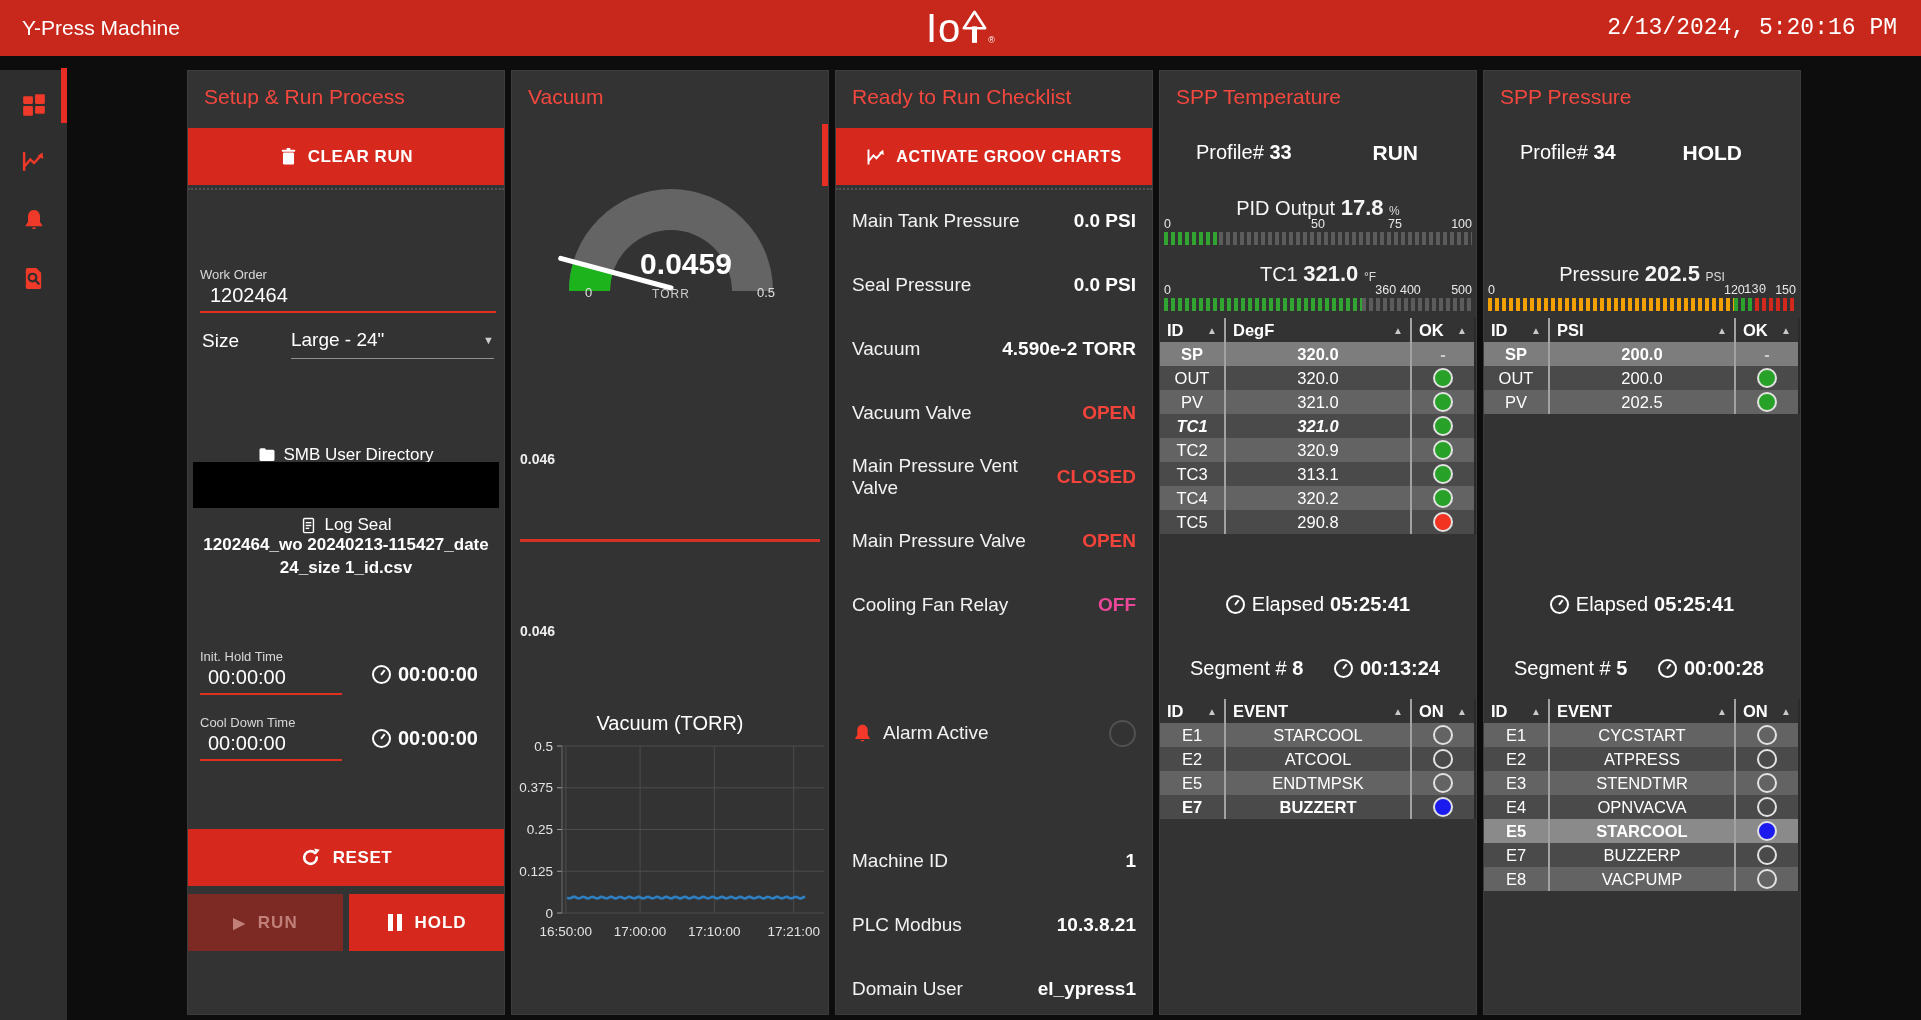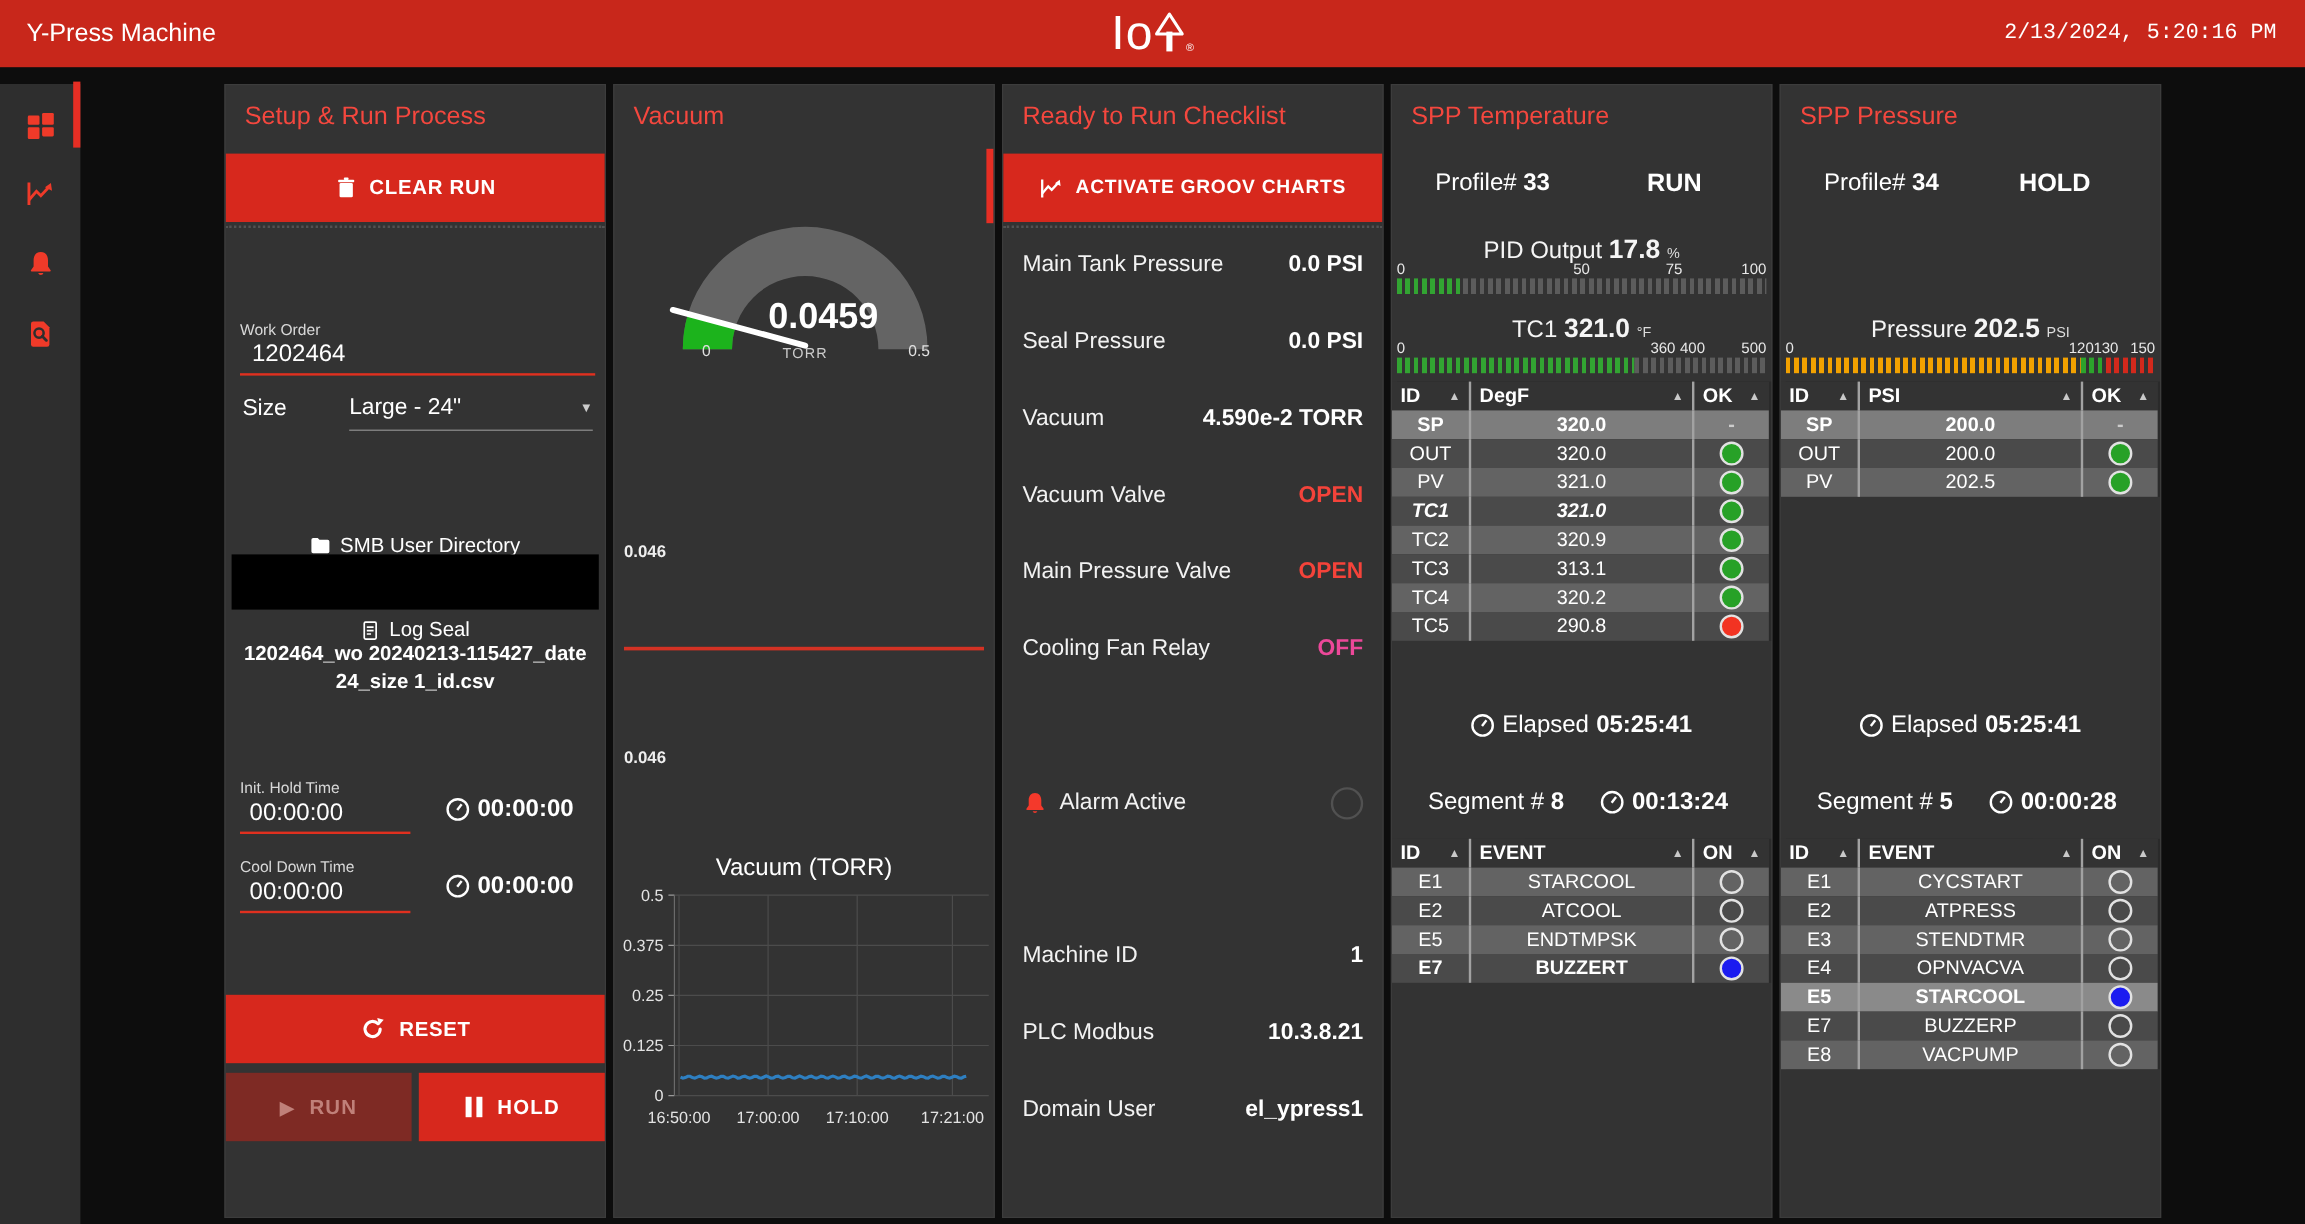--- a/index.html
+++ b/index.html
@@ -3,21 +3,21 @@
 <meta charset="utf-8">
 <style>
   html,body{margin:0;padding:0}
   body{width:1921px;height:1020px;background:#0d0d0d;font-family:"Liberation Sans",sans-serif;color:#fff;overflow:hidden;position:relative}
   
   .topbar{position:absolute;left:0;top:0;width:1921px;height:56px;background:#c8271b;display:flex;align-items:center;z-index:5}
   .topbar-title{font-size:21px;margin-left:22px;color:#fff}
   .logo{position:absolute;left:50%;top:50%;transform:translate(-50%,-52%);display:flex;align-items:flex-end;color:#fff}
   .logo-io{font-size:40px;font-weight:400;line-height:.85;letter-spacing:1px}
   .logo-reg{font-size:9px;align-self:flex-end;margin-left:1px}
-  .clock-text{position:absolute;right:24px;top:50%;transform:translateY(-50%);font-family:"Liberation Mono",monospace;font-size:18px}
+  .clock-text{position:absolute;right:24px;top:50%;transform:translateY(-50%);font-family:"Liberation Mono",monospace;font-size:23px}
   
   .sidebar{position:absolute;left:0;top:70px;width:67px;height:950px;background:#2e2e2e}
   .side-icon{position:absolute;left:0;width:67px;height:44px;display:flex;align-items:center;justify-content:center;color:#ef3a29;cursor:pointer}
   .side-scroll{position:absolute;right:0;top:-2px;width:6px;height:55px;background:#e62e24}
   
   .panels{position:absolute;left:187px;top:70px;display:flex;gap:6px}
   .panel{width:318px;height:945px;background:#333;position:relative;overflow:hidden;border:1px solid #3c3c3c;box-sizing:border-box}
   .panel-header{position:absolute;top:14px;left:16px;color:#f4473e;font-size:21px}
   .big-btn{position:absolute;left:0;right:0;top:57px;height:57px;background:#d7281d;display:flex;align-items:center;justify-content:center;gap:10px;font-size:17px;font-weight:700;letter-spacing:.6px;color:#fff;cursor:pointer}
   .dotted-sep{position:absolute;left:0;right:0;top:117px;border-top:2px dotted #525252}
@@ -332,20 +332,24 @@
         </div>
         <div class="slot">
           <div class="lab">Vacuum</div>
           <div class="val ">4.590e-2 TORR</div>
         </div>
         <div class="slot">
           <div class="lab">Vacuum Valve</div>
           <div class="val red">OPEN</div>
         </div>
         <div class="slot">
+          <div class="lab">Main Pressure Vent Valve</div>
+          <div class="val red">CLOSED</div>
+        </div>
+        <div class="slot">
           <div class="lab">Main Pressure Valve</div>
           <div class="val red">OPEN</div>
         </div>
         <div class="slot">
           <div class="lab">Cooling Fan Relay</div>
           <div class="val green">OFF</div>
         </div>
         <div class="slot"></div>
         <div class="slot">
           <div class="lab">
@@ -551,21 +555,21 @@
       <span class="state">HOLD</span>
     </div>
 
     <div class="bar-label" style="top:190px">
       <span>Pressure</span> <b>202.5</b> <span class="u">PSI</span>
     </div>
     <div class="bargauge" style="top:212px" id="press-bar">
         <div class="bticks">
           <span class="t0" style="left: 0%;">0</span>
           <span class="" style="left: 80%;">120</span>
-          <span class="" style="left: 86.67%;">130</span>
+          <span class="" style="left: 86.67%; font-family: Liberation Mono, monospace;">130</span>
           <span class="t1" style="left: 100%;">150</span>
         </div>
         <div class="bstripes">
           <div class="zone" style="left: 0%; width: 80%; background: repeating-linear-gradient(90deg, rgb(242, 161, 0) 0px, rgb(242, 161, 0) 4px, transparent 4px, transparent 7px);"></div>
           <div class="zone" style="left: 80%; width: 6.67%; background: repeating-linear-gradient(90deg, rgb(44, 163, 44) 0px, rgb(44, 163, 44) 4px, transparent 4px, transparent 7px);"></div>
           <div class="zone" style="left: 86.67%; width: 13.33%; background: repeating-linear-gradient(90deg, rgb(211, 41, 28) 0px, rgb(211, 41, 28) 4px, transparent 4px, transparent 7px);"></div>
         </div>
       </div>
 
     <div class="tbl" style="top:247px" id="press-table">

